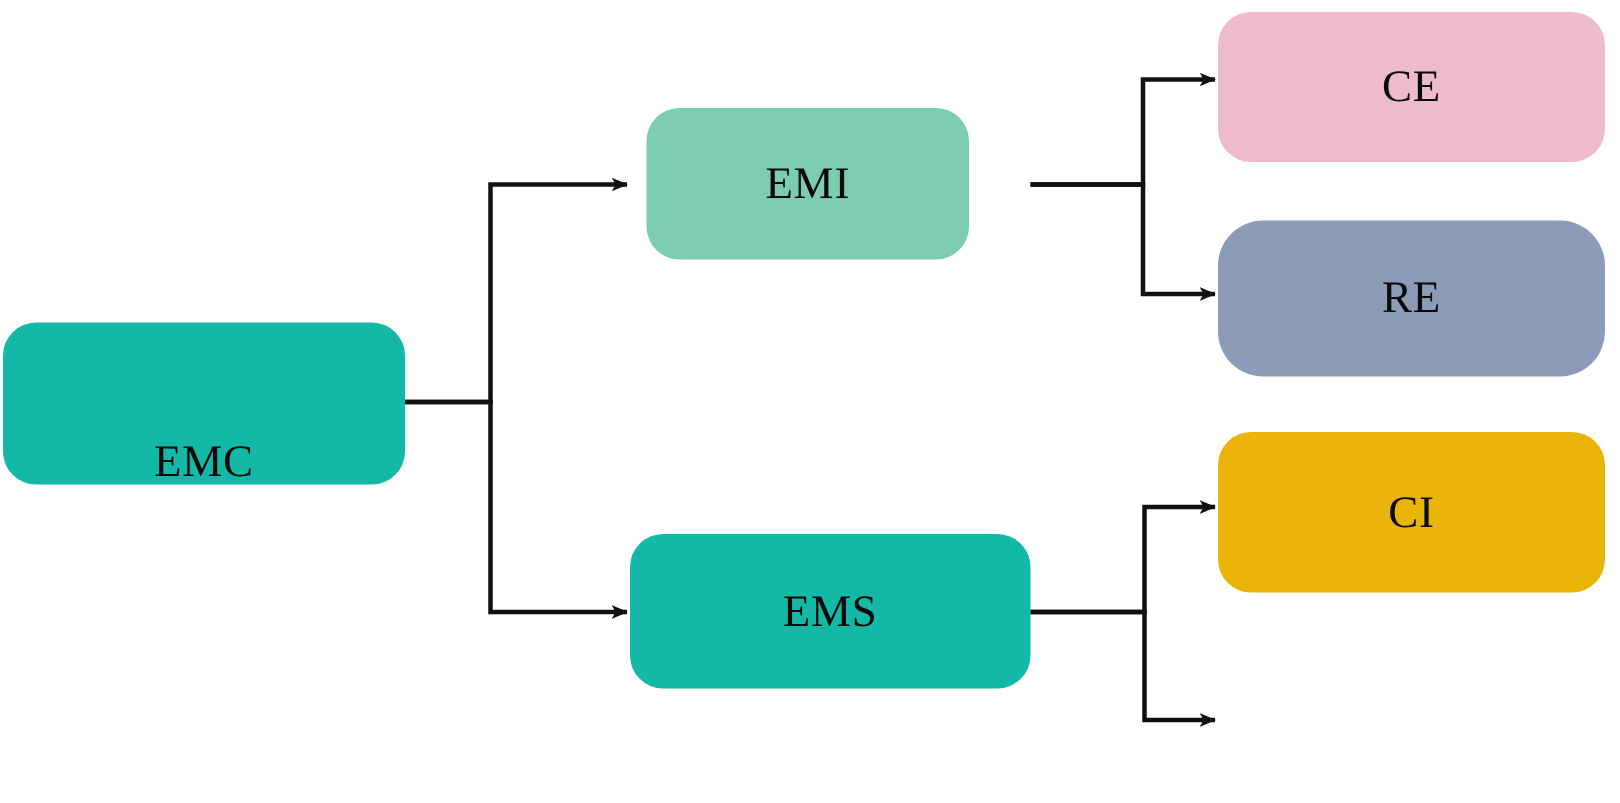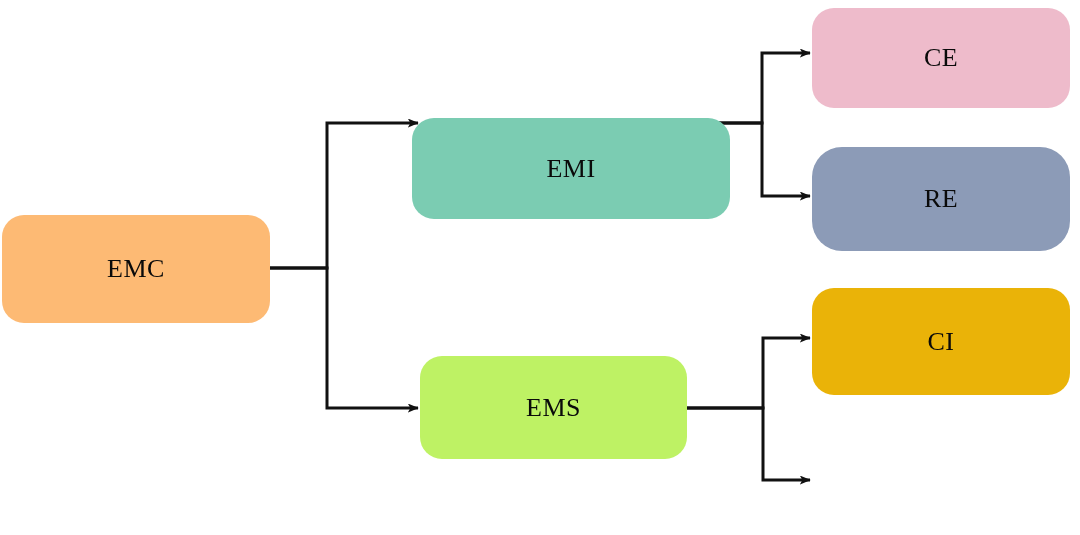--- a/index.html
+++ b/index.html
@@ -32,27 +32,27 @@
     justify-content: center;
     border-radius: 22px;
     box-sizing: border-box;
     color: #000000;
     font-family: "Liberation Serif", "DejaVu Serif", serif;
     font-weight: 400;
     line-height: 1;
     user-select: none;
   }
   .node-label {
-    font-size: 26px;
+    font-size: 30px;
     letter-spacing: 0.5px;
     color: #0a0a0a;
   }
   
   #node-emc { left: 2px;   top: 215px; width: 268px; height: 108px; }
-  #node-emi { left: 412px; top: 72px;  width: 318px; height: 101px; margin-top: 46px; }
+  #node-emi { left: 431px; top: 72px;  width: 215px; height: 101px; }
   #node-ems { left: 420px; top: 356px; width: 267px; height: 103px; }
   #node-ce  { left: 812px; top: 8px;   width: 258px; height: 100px; }
   #node-re  { left: 812px; top: 147px; width: 258px; height: 104px; }
   #node-ci  { left: 812px; top: 288px; width: 258px; height: 107px; }
   #node-ri  { left: 812px; top: 428px; width: 258px; height: 105px; }
 </style>
 </head>
 <body>
 
 <div id="diagram-root" style="background: rgb(255, 255, 255);">
@@ -79,29 +79,29 @@
     </g>
 
     <g>
       <path d="M687,408 L763,408 L763,338 L810,338" fill="none" stroke="#111111" stroke-width="3" stroke-linecap="butt" stroke-linejoin="miter" marker-end="url(#arrowhead)"></path>
     </g>
     <g>
       <path d="M687,408 L763,408 L763,480 L810,480" fill="none" stroke="#111111" stroke-width="3" stroke-linecap="butt" stroke-linejoin="miter" marker-end="url(#arrowhead)"></path>
     </g>
   </svg>
 
-  <div class="node" id="node-emc" style="background: #fdba74;">
+  <div class="node" id="node-emc" style="background: #14b8a6; align-items: flex-end;">
     <span class="node-label" style="color: rgb(10, 10, 10);">EMC</span>
   </div>
 
   <div class="node" id="node-emi" style="background: rgb(123, 204, 178);">
     <span class="node-label" style="color: rgb(10, 10, 10);">EMI</span>
   </div>
 
-  <div class="node" id="node-ems" style="background: #bef264; justify-content: center;">
+  <div class="node" id="node-ems" style="background: #14b8a6; justify-content: center;">
     <span class="node-label" style="color: rgb(10, 10, 10);">EMS</span>
   </div>
 
   <div class="node" id="node-ce" style="background: rgb(238, 187, 203);">
     <span class="node-label" style="color: rgb(10, 10, 10);">CE</span>
   </div>
 
   <div class="node" id="node-re" style="background: rgb(140, 155, 183); border-radius: 30px;">
     <span class="node-label" style="color: rgb(10, 10, 10);">RE</span>
   </div>

